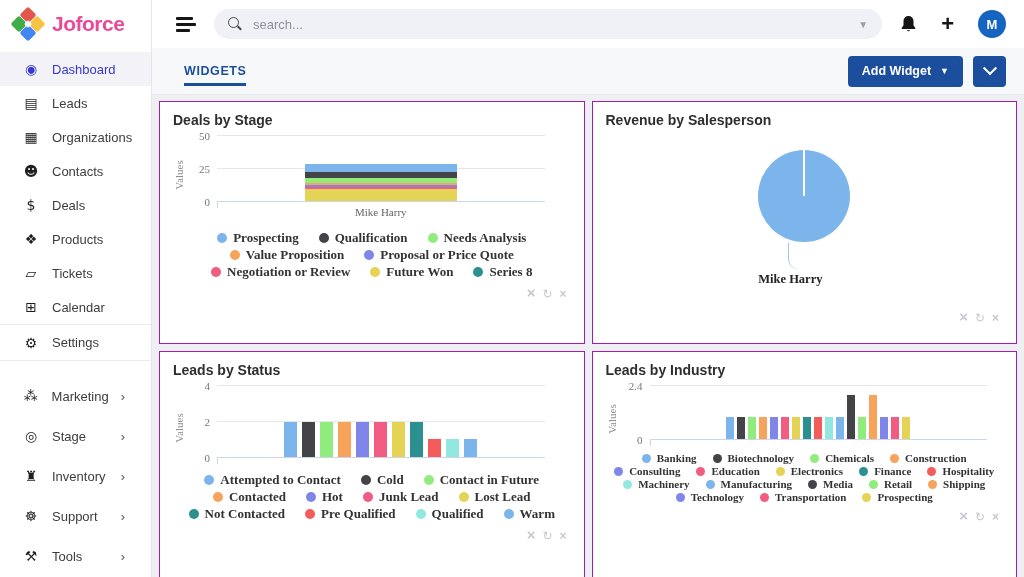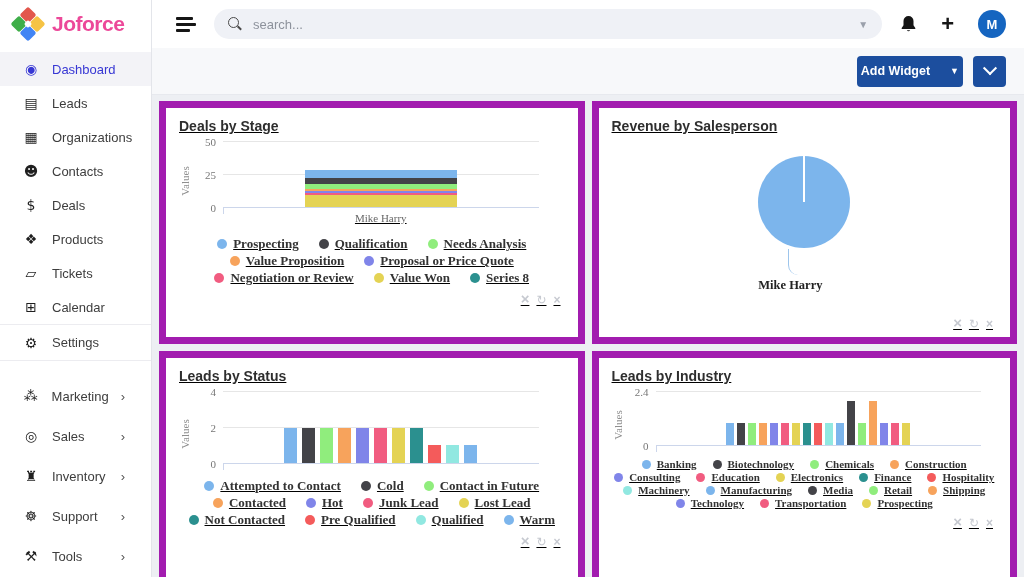--- a/index.html
+++ b/index.html
@@ -66,33 +66,33 @@
 
   
   .tabbar { height:47px; background:#f7f8fa; border-bottom:1px solid #e7e9ee;
             display:flex; align-items:center; padding:0 18px 0 32px; flex:0 0 47px; }
   .tab-widgets { font-size:12.5px; font-weight:700; letter-spacing:0.6px; color:#1c4e9e;
                  position:relative; height:100%; display:flex; align-items:center; cursor:pointer; }
   .tab-widgets::after { content:""; position:absolute; left:0; bottom:8px; width:62px;
                         height:3px; background:#1c4e9e; }
   .tabbar-right { margin-left:auto; display:flex; gap:10px; align-items:center; }
   .add-widget-btn { background:#1c4e9e; color:#fff; border:none; border-radius:4px;
-                    height:31px; padding:0 4px; font-size:12.5px; font-weight:600;
-                    display:flex; align-items:center; gap:20px; cursor:pointer;
+                    height:31px; padding:0 14px; font-size:12.5px; font-weight:600;
+                    display:flex; align-items:center; gap:9px; cursor:pointer;
                     font-family:"Liberation Sans", sans-serif; }
   .add-widget-btn .caret { font-size:9px; }
   .collapse-btn { background:#1c4e9e; border:none; border-radius:4px; width:33px; height:31px;
                   display:flex; align-items:center; justify-content:center; cursor:pointer; }
   .collapse-btn .chev-down { width:10px; height:10px; border-right:2.6px solid #fff;
                              border-bottom:2.6px solid #fff; transform:rotate(45deg) translate(-2px,-2px); }
 
   
   .content { flex:1; padding:6px 7px; display:grid; grid-template-columns:1fr 1fr;
              grid-template-rows:243px 236px; gap:7px; overflow:hidden; }
-  .card { background:#fff; border:7px solid #a21caf; position:relative; padding:10px 13px;text-decoration:underline; }
+  .card { background:#fff; border:1px solid #a21caf; position:relative; padding:10px 13px; }
   .card-title { font-size:14px; font-weight:700; color:#2e2e2e; }
 
   
   .chart-area { margin-top:8px; }
   .hc { display:flex; align-items:stretch; }
   .hc-ylab { width:14px; position:relative; }
   .hc-ylab span { position:absolute; left:-9px; top:50%; transform:rotate(-90deg);
                   transform-origin:center; font-family:"Liberation Serif", serif;
                   font-size:11px; color:#8f8f8f; white-space:nowrap; }
   .hc-yaxis { width:30px; position:relative; }
@@ -196,21 +196,21 @@
       </nav>
     <div class="side-sep"></div>
     <nav class="groups-block" id="side-groups">
         <div class="side-group">
           <span class="s-icon">⁂</span>
           <span>Marketing</span>
           <span class="chev">›</span>
         </div>
         <div class="side-group">
           <span class="s-icon">◎</span>
-          <span>Sales</span>
+          <span>Stage</span>
           <span class="chev">›</span>
         </div>
         <div class="side-group">
           <span class="s-icon">♜</span>
           <span>Inventory</span>
           <span class="chev">›</span>
         </div>
         <div class="side-group">
           <span class="s-icon">☸</span>
           <span>Support</span>
@@ -242,20 +242,21 @@
           <svg width="17" height="18" viewBox="0 0 16 18">
               <path d="M8 1a5 5 0 0 0-5 5v4.2L1.2 13v1h13.6v-1L13 10.2V6a5 5 0 0 0-5-5zM6.3 15.2a1.9 1.9 0 0 0 3.4 0z" fill="#151515"></path>
             </svg>
         </span>
         <span class="plus-btn">+</span>
         <div class="avatar">M</div>
       </div>
     </header>
 
     <div class="tabbar">
+      <div class="tab-widgets">WIDGETS</div>
       <div class="tabbar-right">
         <button class="add-widget-btn">
           <span>Add Widget</span>
           <span class="caret">▼</span>
         </button>
         <button class="collapse-btn">
           <span class="chev-down"></span>
         </button>
       </div>
     </div>
@@ -312,21 +313,21 @@
             <span class="legend-item">
               <span class="legend-dot" style="background: rgb(128, 133, 233);"></span>
               <span class="lg-txt">Proposal or Price Quote</span>
             </span>
             <span class="legend-item">
               <span class="legend-dot" style="background: rgb(241, 92, 128);"></span>
               <span class="lg-txt">Negotiation or Review</span>
             </span>
             <span class="legend-item">
               <span class="legend-dot" style="background: rgb(228, 211, 84);"></span>
-              <span class="lg-txt">Value Won</span>
+              <span class="lg-txt">Future Won</span>
             </span>
             <span class="legend-item">
               <span class="legend-dot" style="background: rgb(43, 144, 143);"></span>
               <span class="lg-txt">Series 8</span>
             </span>
           </div>
         <div class="controls">
           <span class="ctl-expand">×</span><span class="ctl-refresh">↻</span><span class="ctl-close">×</span>
         </div>
       </section>

